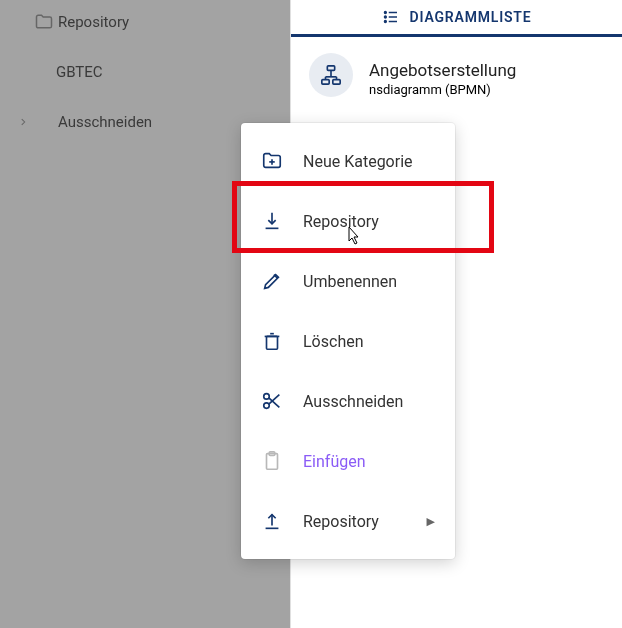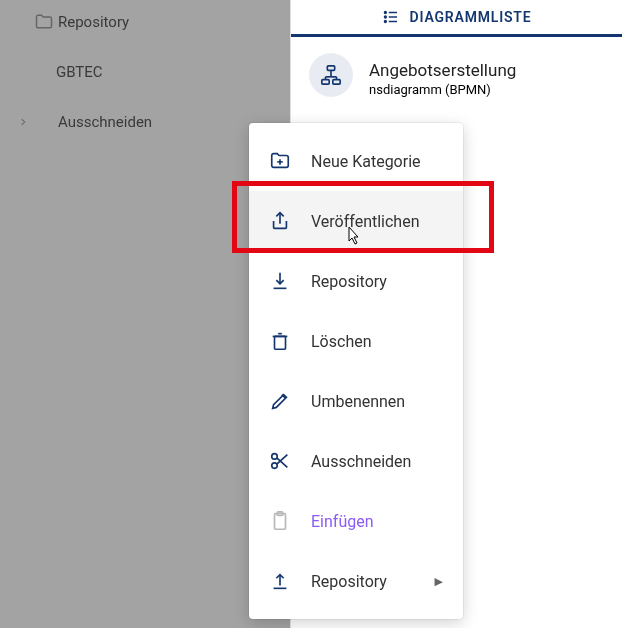--- a/index.html
+++ b/index.html
@@ -105,21 +105,20 @@
     .context-menu {
       position: absolute;
       left: 241px;
       top: 123px;
       width: 214px;
       background: #fff;
       border-radius: 4px;
       box-shadow: 0 4px 16px rgba(0,0,0,0.18), 0 0 0 1px rgba(0,0,0,0.05);
       padding: 8px 0;
       z-index: 100;
-      margin-left: 8px;
     }
     .menu-item {
       height: 60px;
       display: flex;
       align-items: center;
       padding: 0 20px;
       color: #333;
       font-size: 16px;
       cursor: pointer;
     }
@@ -229,58 +228,48 @@
   <div class="menu-item">
     <span class="menu-icon">
       <svg width="22" height="22" viewBox="0 0 24 24" fill="none" stroke="currentColor" stroke-width="1.8">
           <path d="M3 6a2 2 0 0 1 2-2h4l2 2h8a2 2 0 0 1 2 2v9a2 2 0 0 1-2 2H5a2 2 0 0 1-2-2V6z"></path>
           <line x1="12" y1="10" x2="12" y2="16"></line>
           <line x1="9" y1="13" x2="15" y2="13"></line>
         </svg>
     </span>
     <span>Neue Kategorie</span>
   </div>
-  <div class="menu-item hovered">
-    <span class="menu-icon">
-      <svg width="22" height="22" viewBox="0 0 24 24" fill="none" stroke="currentColor" stroke-width="1.8">
-          <path d="M5 12v7a1 1 0 0 0 1 1h12a1 1 0 0 0 1-1v-7"></path>
-          <polyline points="8 7 12 3 16 7"></polyline>
-          <line x1="12" y1="3" x2="12" y2="15"></line>
-        </svg>
-    </span>
-    <span>Veröffentlichen</span>
-  </div>
   <div class="menu-item">
     <span class="menu-icon">
       <svg width="22" height="22" viewBox="0 0 24 24" fill="none" stroke="currentColor" stroke-width="1.8">
           <line x1="12" y1="3" x2="12" y2="15"></line>
           <polyline points="8 11 12 15 16 11"></polyline>
           <line x1="5" y1="20" x2="19" y2="20"></line>
         </svg>
     </span>
     <span>Repository</span>
   </div>
   <div class="menu-item">
     <span class="menu-icon">
       <svg width="22" height="22" viewBox="0 0 24 24" fill="none" stroke="currentColor" stroke-width="1.8">
+          <path d="M4 20l4-1 11-11-3-3L5 16l-1 4z"></path>
+          <line x1="14" y1="5" x2="18" y2="9"></line>
+        </svg>
+    </span>
+    <span>Umbenennen</span>
+  </div>
+  <div class="menu-item">
+    <span class="menu-icon">
+      <svg width="22" height="22" viewBox="0 0 24 24" fill="none" stroke="currentColor" stroke-width="1.8">
           <rect x="6" y="7" width="12" height="14" rx="1"></rect>
           <line x1="4" y1="7" x2="20" y2="7"></line>
           <line x1="10" y1="4" x2="14" y2="4"></line>
         </svg>
     </span>
     <span>Löschen</span>
-  </div>
-  <div class="menu-item">
-    <span class="menu-icon">
-      <svg width="22" height="22" viewBox="0 0 24 24" fill="none" stroke="currentColor" stroke-width="1.8">
-          <path d="M4 20l4-1 11-11-3-3L5 16l-1 4z"></path>
-          <line x1="14" y1="5" x2="18" y2="9"></line>
-        </svg>
-    </span>
-    <span>Umbenennen</span>
   </div>
   <div class="menu-item">
     <span class="menu-icon">
       <svg width="22" height="22" viewBox="0 0 24 24" fill="none" stroke="currentColor" stroke-width="1.8">
           <circle cx="6" cy="7" r="3"></circle>
           <circle cx="6" cy="17" r="3"></circle>
           <line x1="8.5" y1="8.5" x2="20" y2="19"></line>
           <line x1="8.5" y1="15.5" x2="20" y2="5"></line>
         </svg>
     </span>

